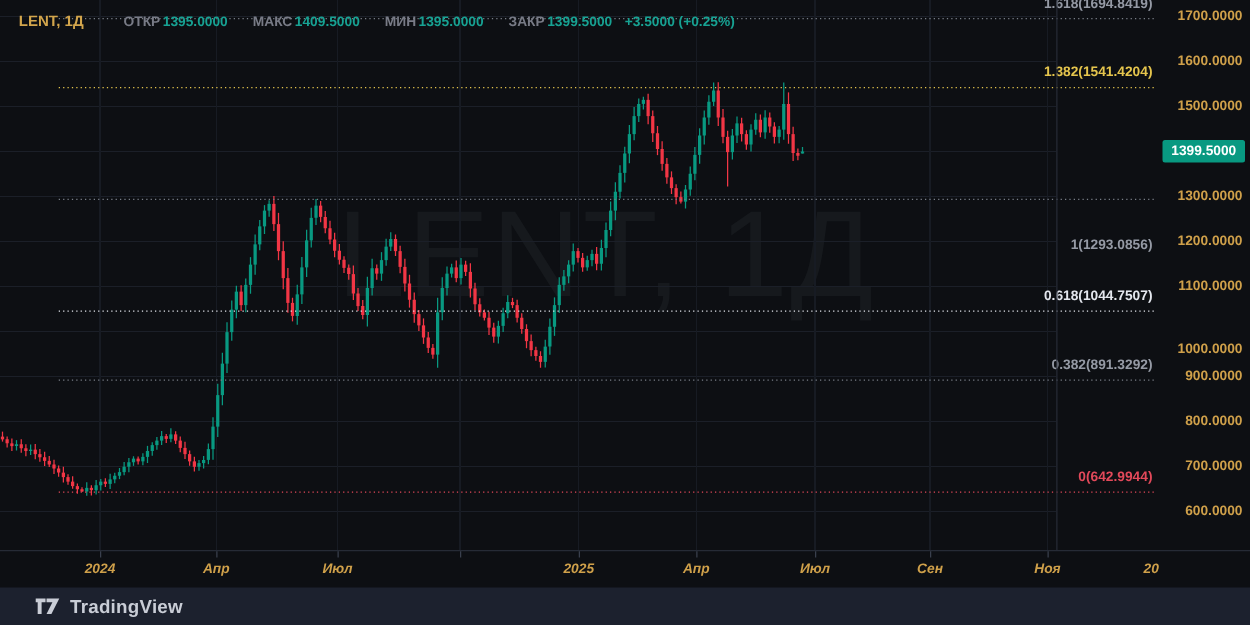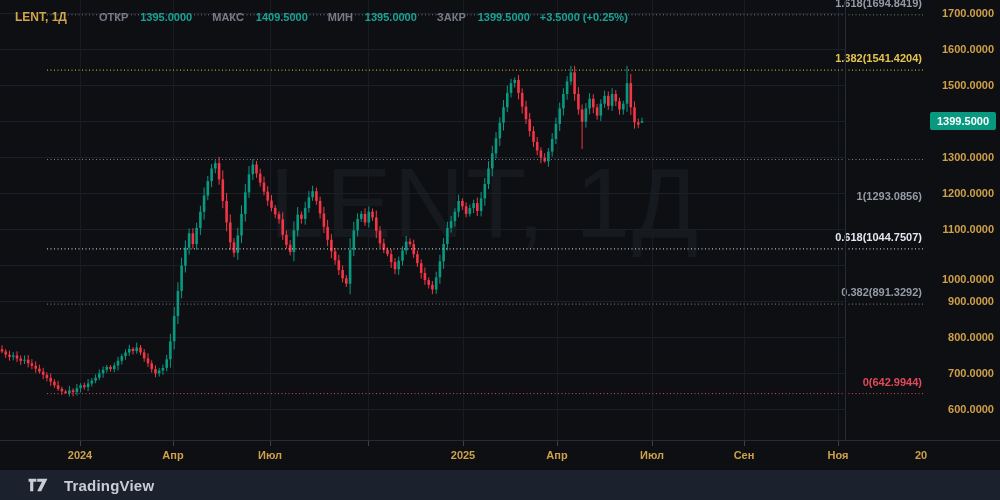--- a/index.html
+++ b/index.html
@@ -18,50 +18,50 @@
   svg.chart-svg{position:absolute;left:0;top:0;}
   .axis-border-v{position:absolute;left:845px;top:0;width:1px;height:440px;background:#262b36;}
   .axis-border-h{position:absolute;left:0;top:440px;width:1000px;height:1px;background:#262b36;}
   
   .legend{
     position:absolute;left:15px;top:10px;display:flex;align-items:baseline;
     font-size:11px;font-weight:700;white-space:nowrap;line-height:14px;
   }
   .legend .sym{color:#d2a54c;font-size:12px;margin-right:12px;}
   .legend .lbl{color:#787b86;margin-left:20px;}
-  .legend .val{color:#17a293;margin-left:12px;}
+  .legend .val{color:#17a293;margin-left:2px;}
   .legend .chg{color:#17a293;margin-left:10px;}
   
   .fib-label{
     position:absolute;right:78px;font-size:11px;font-weight:700;line-height:13px;
     white-space:nowrap;text-align:right;
   }
   
   .price-scale{position:absolute;left:846px;top:0;width:154px;height:440px;}
   .price-label{
     position:absolute;right:6px;font-size:11px;font-weight:700;color:#cfa04a;line-height:13px;
   }
   .price-badge{
     position:absolute;right:4px;height:18px;padding:0 7px;border-radius:2px;
     background:#089981;color:#ffffff;font-size:11px;font-weight:700;
     display:flex;align-items:center;
   }
   
-  .time-scale{position:absolute;left:0;top:441px;width:888px;height:29px;}
+  .time-scale{position:absolute;left:0;top:441px;width:888px;height:29px;font-style:italic;}
   .time-label{
     position:absolute;top:8px;transform:translateX(-50%);
     font-size:11px;font-weight:700;color:#cfa04a;white-space:nowrap;
   }
   .time-tick{position:absolute;top:0;width:1px;height:5px;background:#3a404e;}
   
   .footer{
     position:absolute;left:0;top:470px;width:1000px;height:30px;background:#1c212e;
     display:flex;align-items:center;
   }
-  .brand{display:flex;align-items:center;gap:15px;margin-left:27px;cursor:pointer;}
+  .brand{display:flex;align-items:center;gap:7px;margin-left:27px;cursor:pointer;}
   .brand-text{color:#c9cdd6;font-size:15px;font-weight:700;letter-spacing:0.2px;}
 </style>
 </head>
 <body>
 
 <div class="stage">
 
   <div class="plot">
     <div class="watermark">LENT, 1Д</div>
     <svg class="chart-svg" id="chartSvg" width="1000" height="440">

